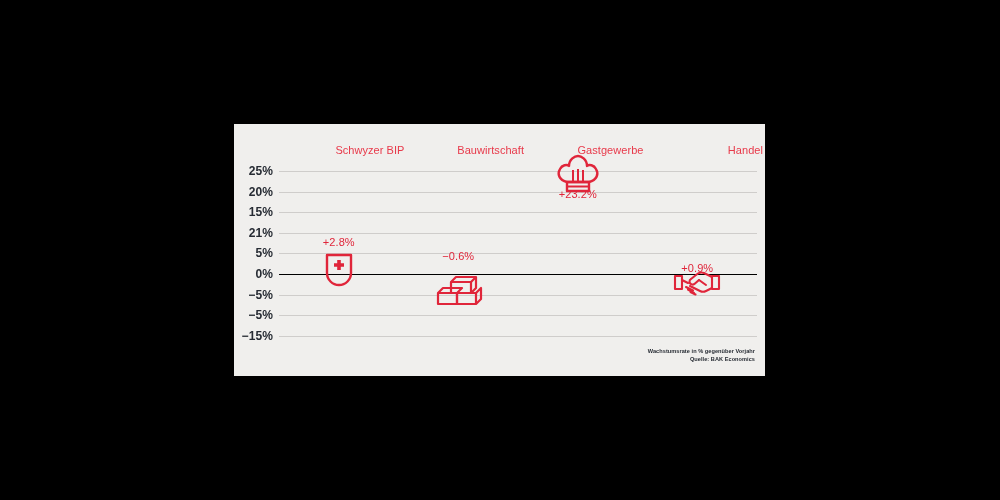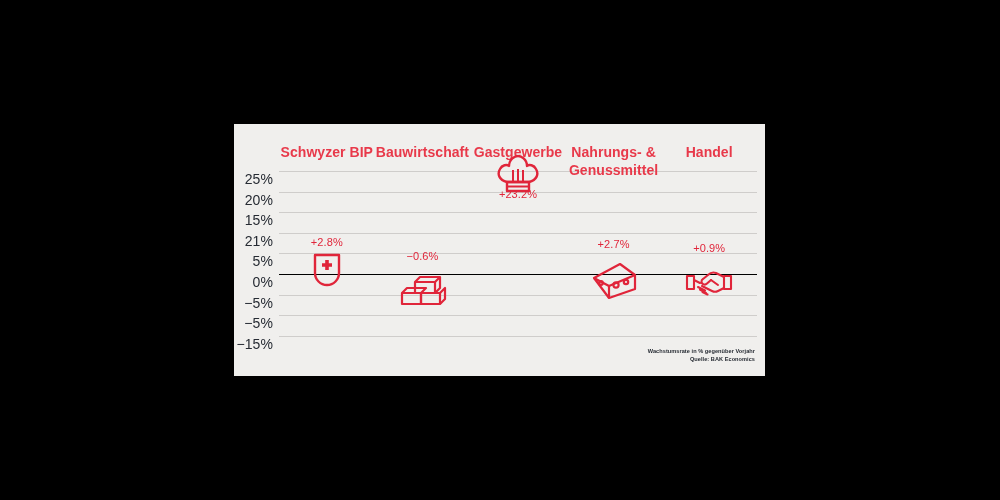--- a/index.html
+++ b/index.html
@@ -46,25 +46,24 @@
     height: 1px;
     background: #000000;
   }
 
   .ytick {
     position: absolute;
     right: 100%;
     margin-right: 6px;
     transform: translateY(-50%);
     white-space: nowrap;
-    font-size: 14px;
-    font-weight: normal;
+    font-size: 12px;
+    font-weight: bold;
     color: #262b33;
     letter-spacing: 0.1px;
-    margin-top: 8px;
   }
 
   
   #columns {
     position: absolute;
     left: 45px;
     top: 0;
     right: 8px;
     bottom: 0;
     display: flex;
@@ -72,26 +71,25 @@
   .col {
     flex: 1 1 0;
     position: relative;
   }
 
   .col-header {
     position: absolute;
     top: 19px;
     left: -6px;
     right: -6px;
-    text-align: center;
-    font-size: 14px;
+    text-align: right;
+    font-size: 11px;
     color: #e8394a;
     line-height: 1.32;
     letter-spacing: 0.05px;
-    font-weight: bold;
   }
 
   .col-value {
     position: absolute;
     left: -10px;
     right: -10px;
     text-align: center;
     font-size: 11px;
     color: #e0253a;
     white-space: nowrap;
@@ -198,42 +196,25 @@
       <div class="col-icon" style="top:32px;height:44px">
         <svg width="44" height="46" viewBox="0 0 44 46" fill="none" stroke="#e0253a" stroke-width="2.4" stroke-linejoin="round">
           <path d="M11 28 C3 26 1 20 4 15 C6 11 11 10 13 12 C13 5 19 2 22 2 C25 2 31 5 31 12 C33 10 38 11 40 15 C43 20 41 26 33 28 Z"></path>
           <path d="M11 28 H33 V37 H11 Z"></path>
           <path d="M11 32.5 H33" stroke-width="2"></path>
           <path d="M17 16 V27 M22 15 V27 M27 16 V27" stroke-width="2"></path>
         </svg>
       </div>
     </div>
 
-    <div class="col">
-      <div class="col-header">
-        <div>Nahrungs- &amp;</div>
-        <div>Genussmittel</div>
-      </div>
-      <div class="col-value" style="top:114px">+2.7%</div>
-      <div class="col-icon" style="top:134px;height:44px">
-        <svg width="48" height="40" viewBox="0 0 48 40" fill="none" stroke="#e0253a" stroke-width="2.2" stroke-linejoin="round">
-          <path d="M4 16 L30 2 L45 13 L45 27 L19 36 Z"></path>
-          <path d="M4 16 L19 24 L45 13"></path>
-          <path d="M19 24 L19 36"></path>
-          <circle cx="26" cy="23" r="2.6"></circle>
-          <circle cx="36" cy="20" r="2.2"></circle>
-          <circle cx="11" cy="21" r="1.8"></circle>
-        </svg>
-      </div>
-    </div>
 
 
     <div class="col">
       <div class="col-header">Handel</div>
-      <div class="col-value" style="top:118px">+0.9%</div>
+      <div class="col-value" style="top:138px">+0.9%</div>
       <div class="col-icon" style="top:140px;height:34px">
         <svg width="48" height="30" viewBox="0 0 48 30" fill="none" stroke="#e0253a" stroke-width="2.1" stroke-linejoin="round" stroke-linecap="round">
 
           <path d="M2 8 H9 V21 H2 Z"></path>
 
           <path d="M46 8 H39 V21 H46 Z"></path>
 
           <path d="M39 9 L31 5 C28 4 25 5 23 7 L18 11 C16 12 16 15 18 16 C19.5 17 21 16.5 22 15.5 L26 12"></path>
           <path d="M39 20 L33 23 C31 24 29 24 27 23 L17 18"></path>
 

